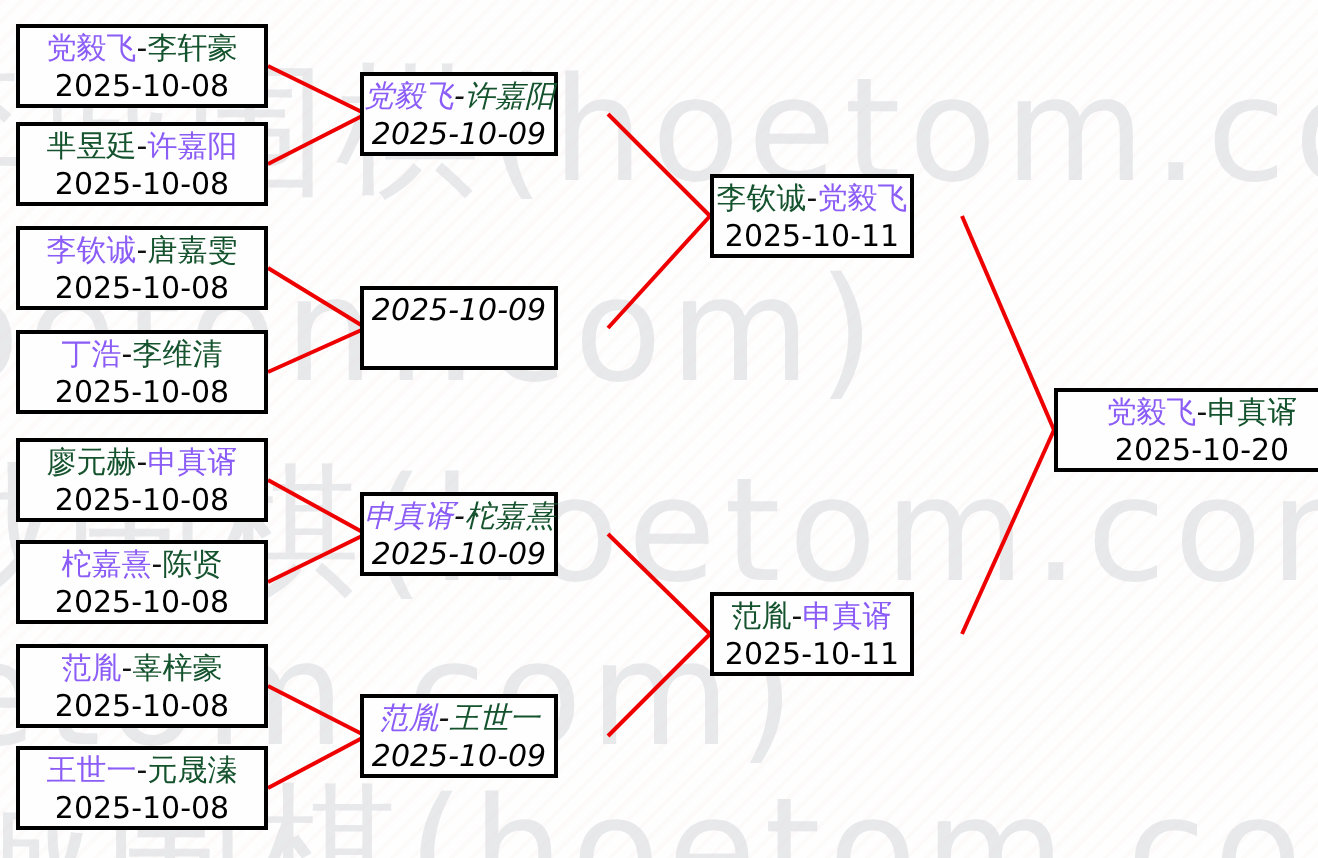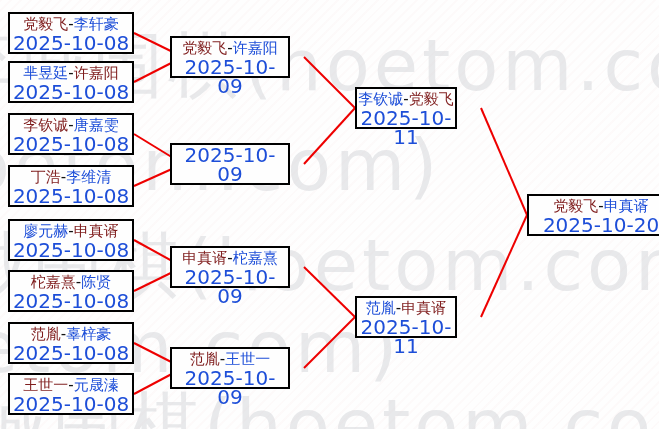--- a/index.html
+++ b/index.html
@@ -33,28 +33,28 @@
     background:#fefefe;
     border:2px solid #000;
     text-align:center;
     z-index:2;
     font-size:15px;
     line-height:19px;
     color:#111;
     padding-top:1px;
   }
   .col1{left:8px;width:126px;}
-  .col2{left:170px;width:120px;}
+  .col2{left:180px;width:99px;font-style:italic;}
   .col3{left:355px;width:102px;}
   .col4{left:527px;width:148px;}
   .names{white-space:nowrap;}
-  .names span[data-color="red"]{color:#7f1d1d;margin-top:12px;}
-  .names span[data-color="black"]{color:#1d4ed8;}
+  .names span[data-color="red"]{color:#8b5cf6;margin-top:12px;}
+  .names span[data-color="black"]{color:#14532d;}
   .sep{color:#111;}
-  .date{font-size:20px;color:#1d4ed8;}
+  .date{font-size:15px;color:#000000;}
 </style>
 </head>
 <body>
 
 <div id="bracket">
 
   <div class="wm" style="left:-60px;top:18px">弈城围棋(hoetom.com)</div>
   <div class="wm" style="left:-420px;top:118px">弈城围棋(hoetom.com)</div>
   <div class="wm" style="left:-120px;top:218px">弈城围棋(hoetom.com)</div>
   <div class="wm" style="left:-460px;top:300px">弈城围棋(hoetom.com)</div>

